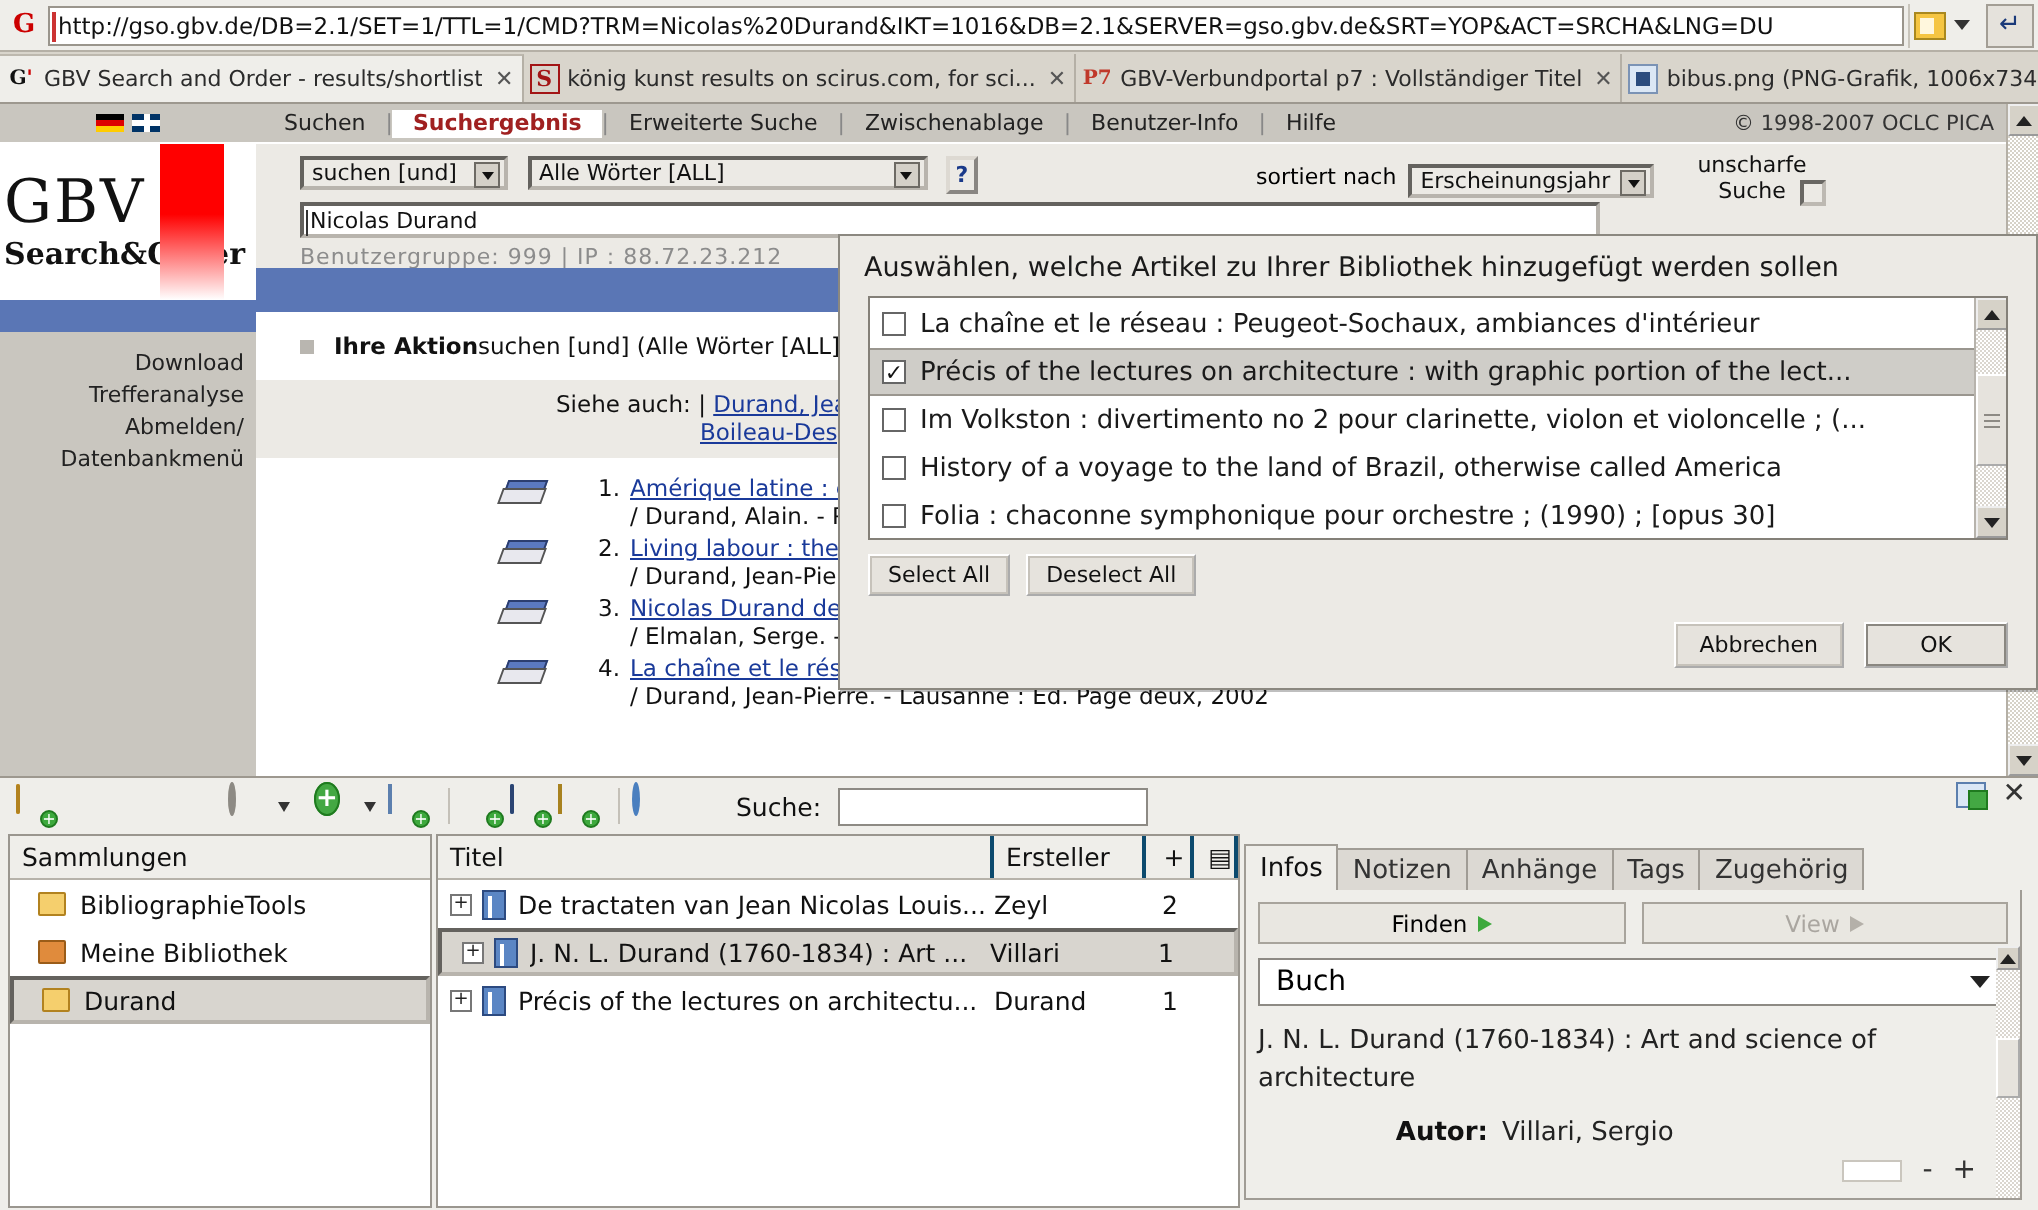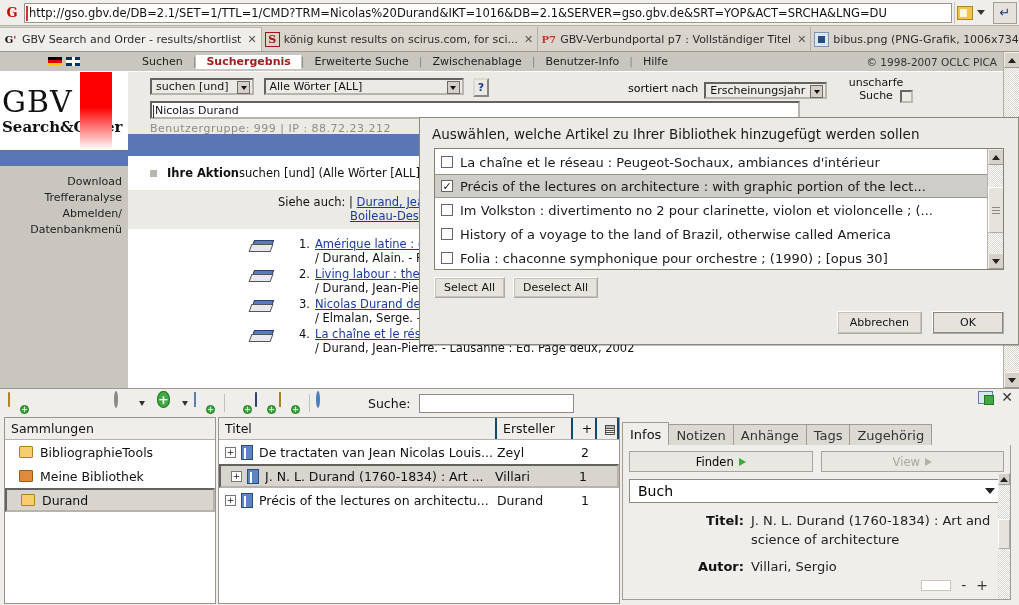--- a/index.html
+++ b/index.html
@@ -639,21 +639,20 @@
             <div class="btn2 dis">
               <span>View</span>
               <span class="arrow-gray"></span>
             </div>
           </div>
           <div class="typesel">
             <span>Buch</span>
             <span class="tcar"></span>
           </div>
           <div class="fieldrow">
-            <span class="flabel">Titel:</span>
             <span class="fvalue">J. N. L. Durand (1760-1834) : Art and science of architecture</span>
           </div>
           <div class="fieldrow">
             <span class="flabel">Autor:</span>
             <span class="fvalue">Villari,  Sergio</span>
           </div>
           <div class="stepper">
             <span class="sfield"></span>
             <span class="sm">-</span>
             <span class="sm">+</span>

